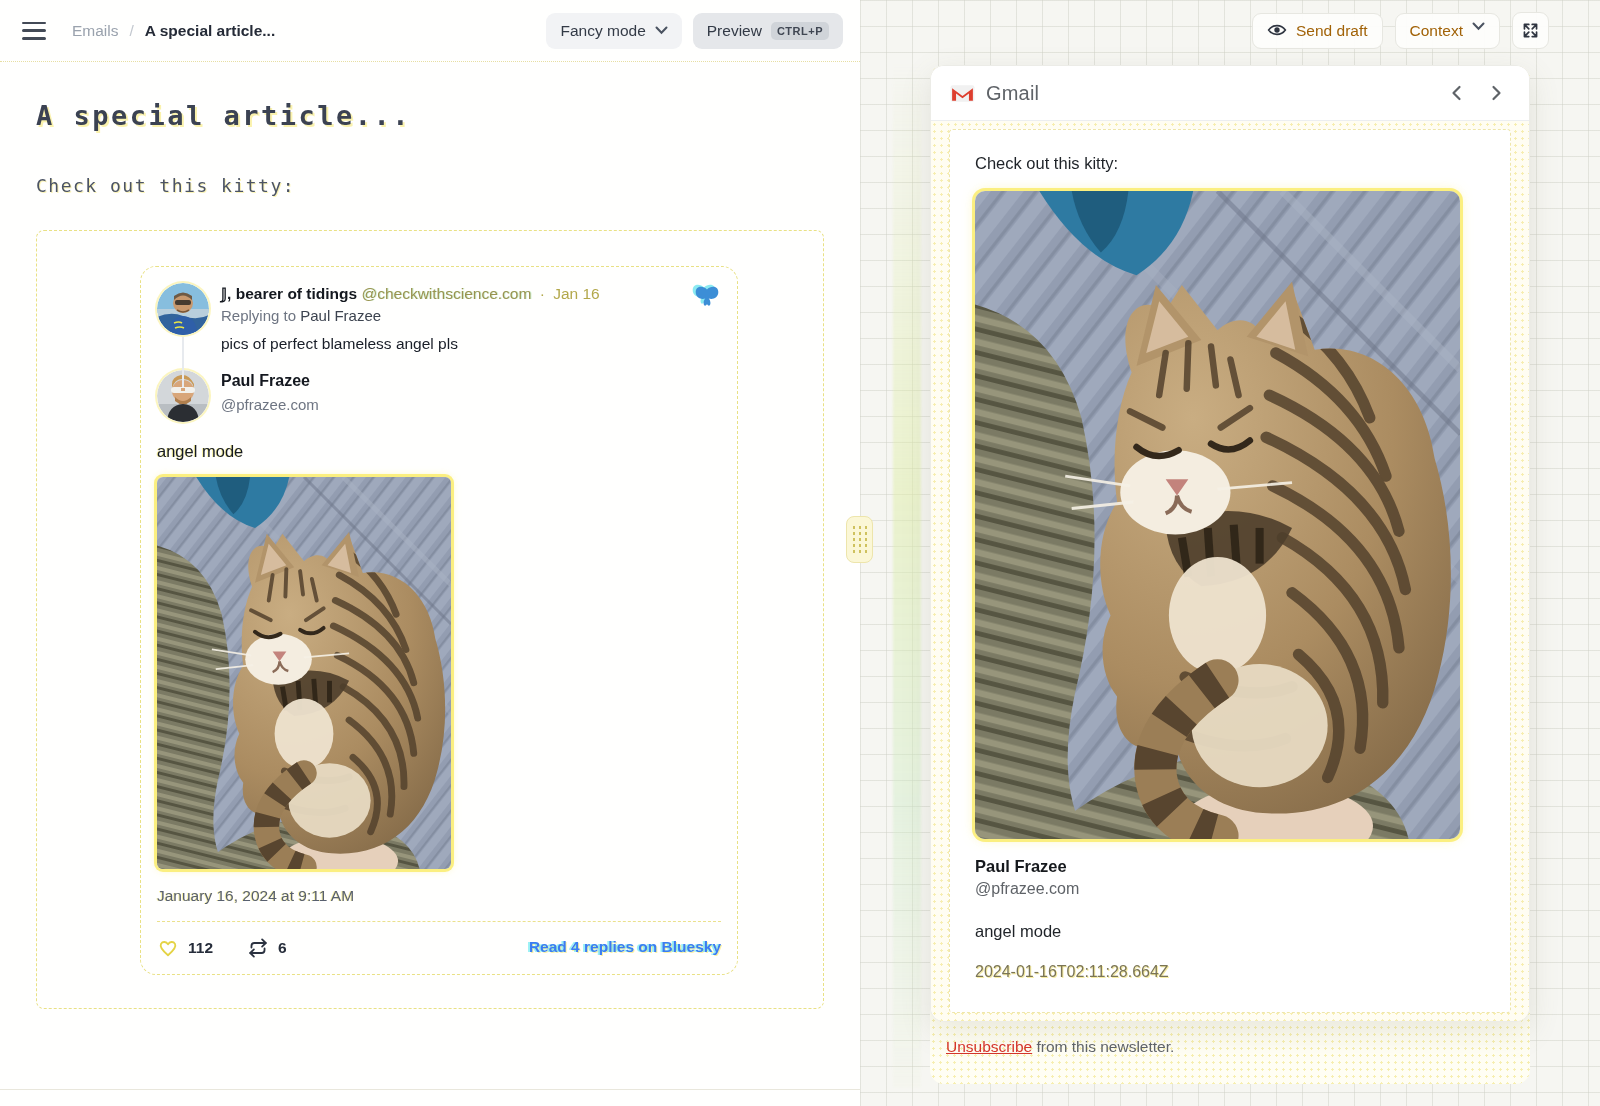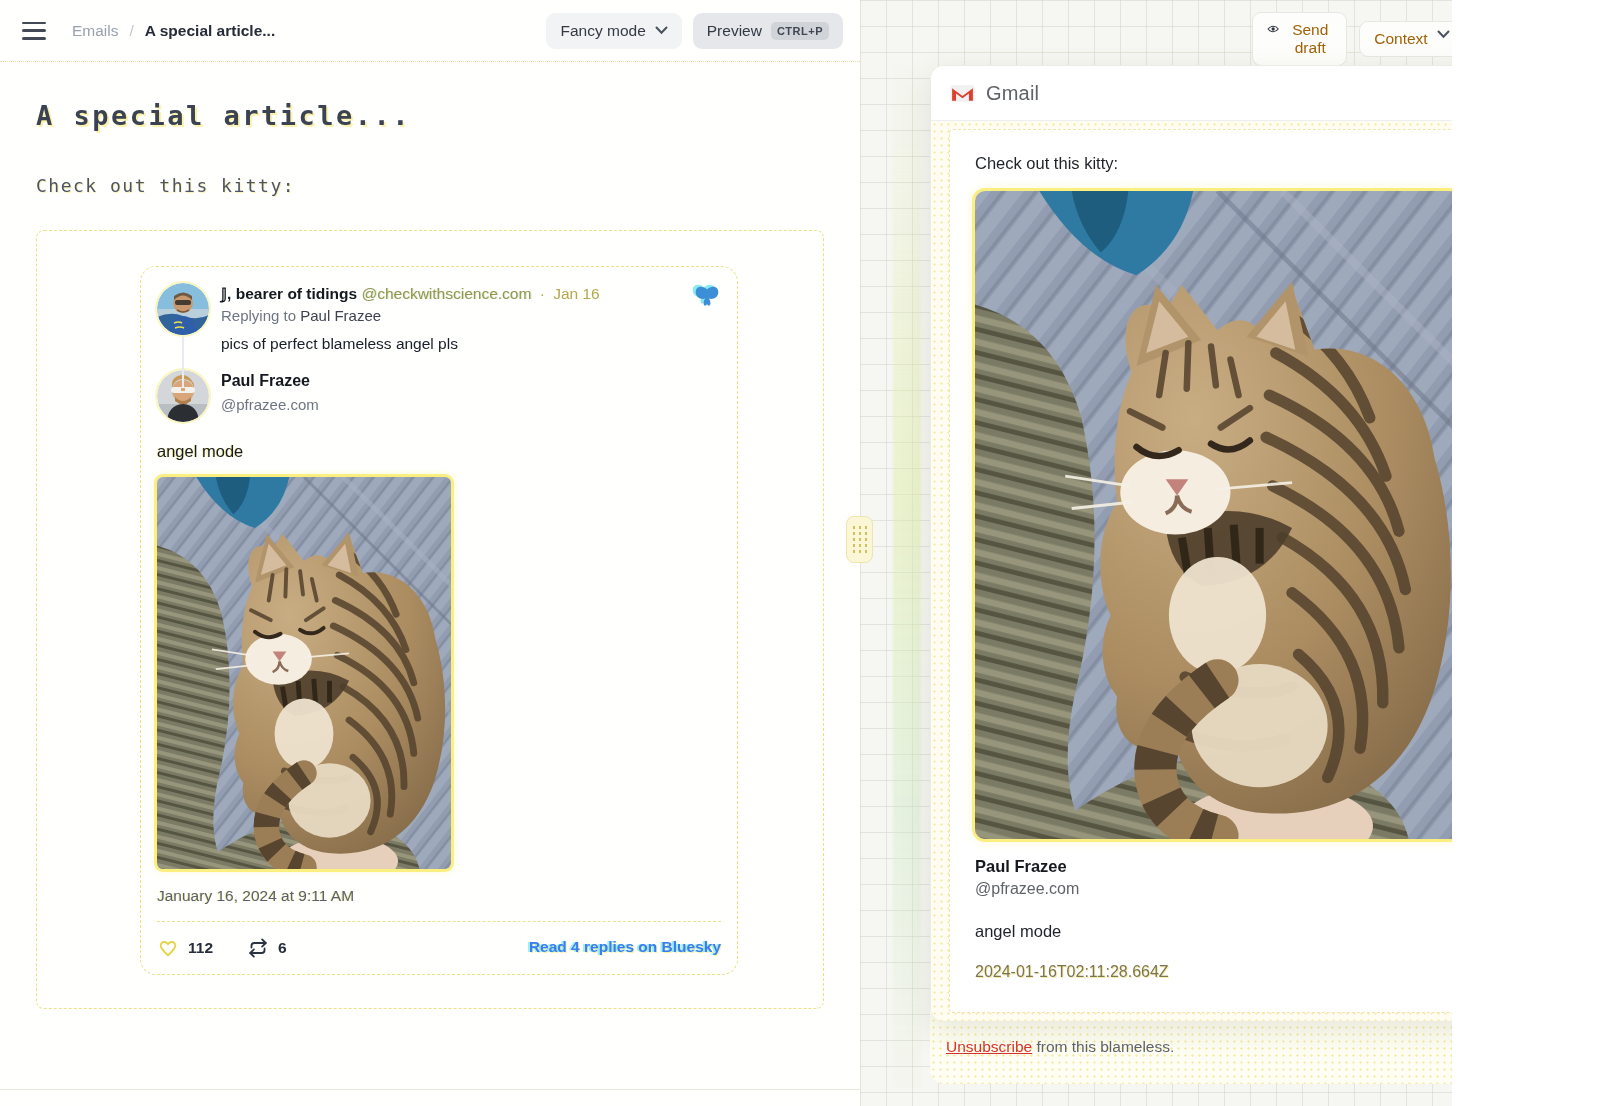--- a/index.html
+++ b/index.html
@@ -1,17 +1,17 @@
 <!DOCTYPE html>
 <html><head>
 <meta charset="utf-8">
 <style>
   * { margin:0; padding:0; box-sizing:border-box; }
   html,body { width:1600px; height:1106px; font-family:"Liberation Sans", sans-serif; }
-  .screen { position:relative; width:1452px; height:1106px; overflow:hidden; background:#f6f6f2; }
+  .screen { position:relative; width:1600px; height:1106px; overflow:hidden; background:#f6f6f2; }
 
   
   .left-pane { position:absolute; left:0; top:0; width:860px; height:1106px; background:#fffffe; }
   .left-pane::after { content:""; position:absolute; left:0; right:0; bottom:16px; height:1px; background:#e9e7dc; }
   .topbar { display:flex; align-items:center; height:62px; padding:0 17px 0 22px; border-bottom:1px dotted #e7dfa2; background:#fffffe; }
   .hamburger { width:24px; height:18px; display:flex; flex-direction:column; justify-content:space-between; cursor:pointer; }
   .hamburger span { display:block; height:2.5px; border-radius:2px; background:#434a56; }
   .crumb-section { margin-left:26px; font-size:15.5px; color:#9aa2ad; cursor:pointer; }
   .crumb-sep { margin:0 11px; font-size:15.5px; color:#c3c8cf; }
   .crumb-title { font-size:15.5px; font-weight:bold; color:#252b37; }
@@ -383,17 +383,17 @@
           </div>
           <div class="mail-author">Paul Frazee</div>
           <div class="mail-handle">@pfrazee.com</div>
           <div class="mail-text">angel mode</div>
           <div class="mail-ts">2024-01-16T02:11:28.664Z</div>
         </div>
       </div>
     </div>
 
     <div class="mail-footer">
-      <span class="unsub-link">Unsubscribe</span><span> from this blameless.</span>
+      <span class="unsub-link">Unsubscribe</span><span> from this newsletter.</span>
     </div>
   </div>
 
 </div>
 
 </body></html>

